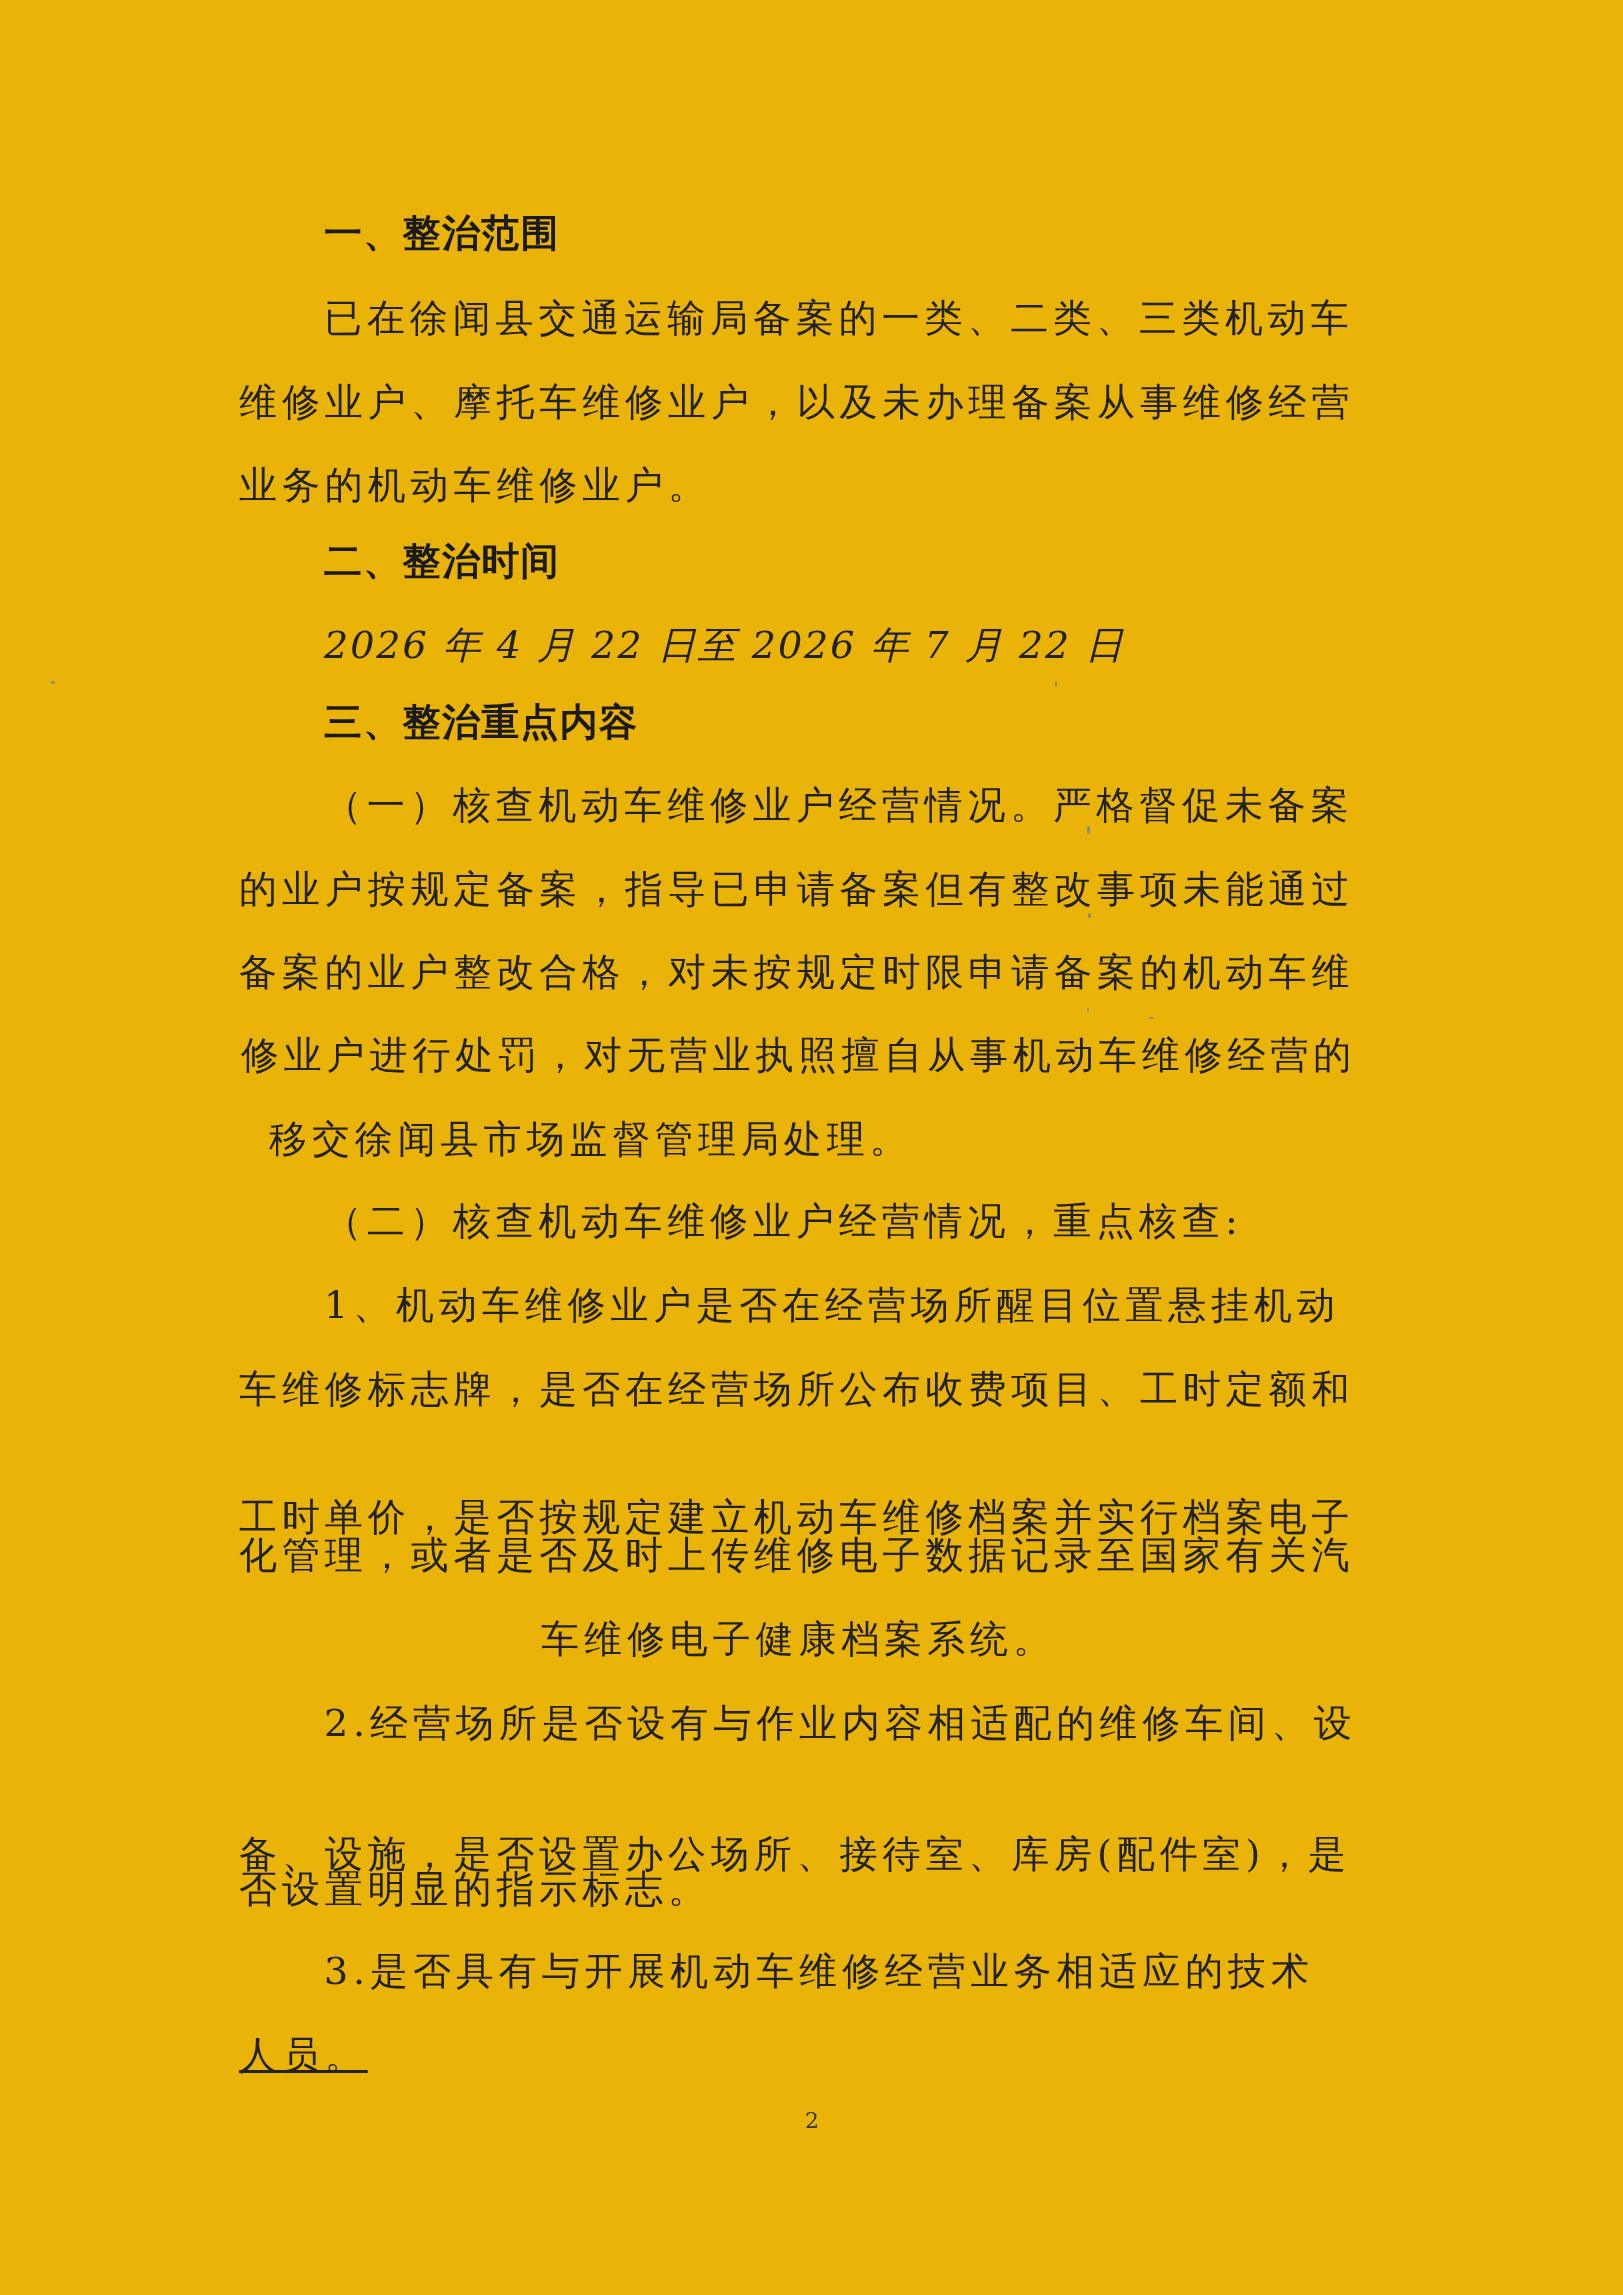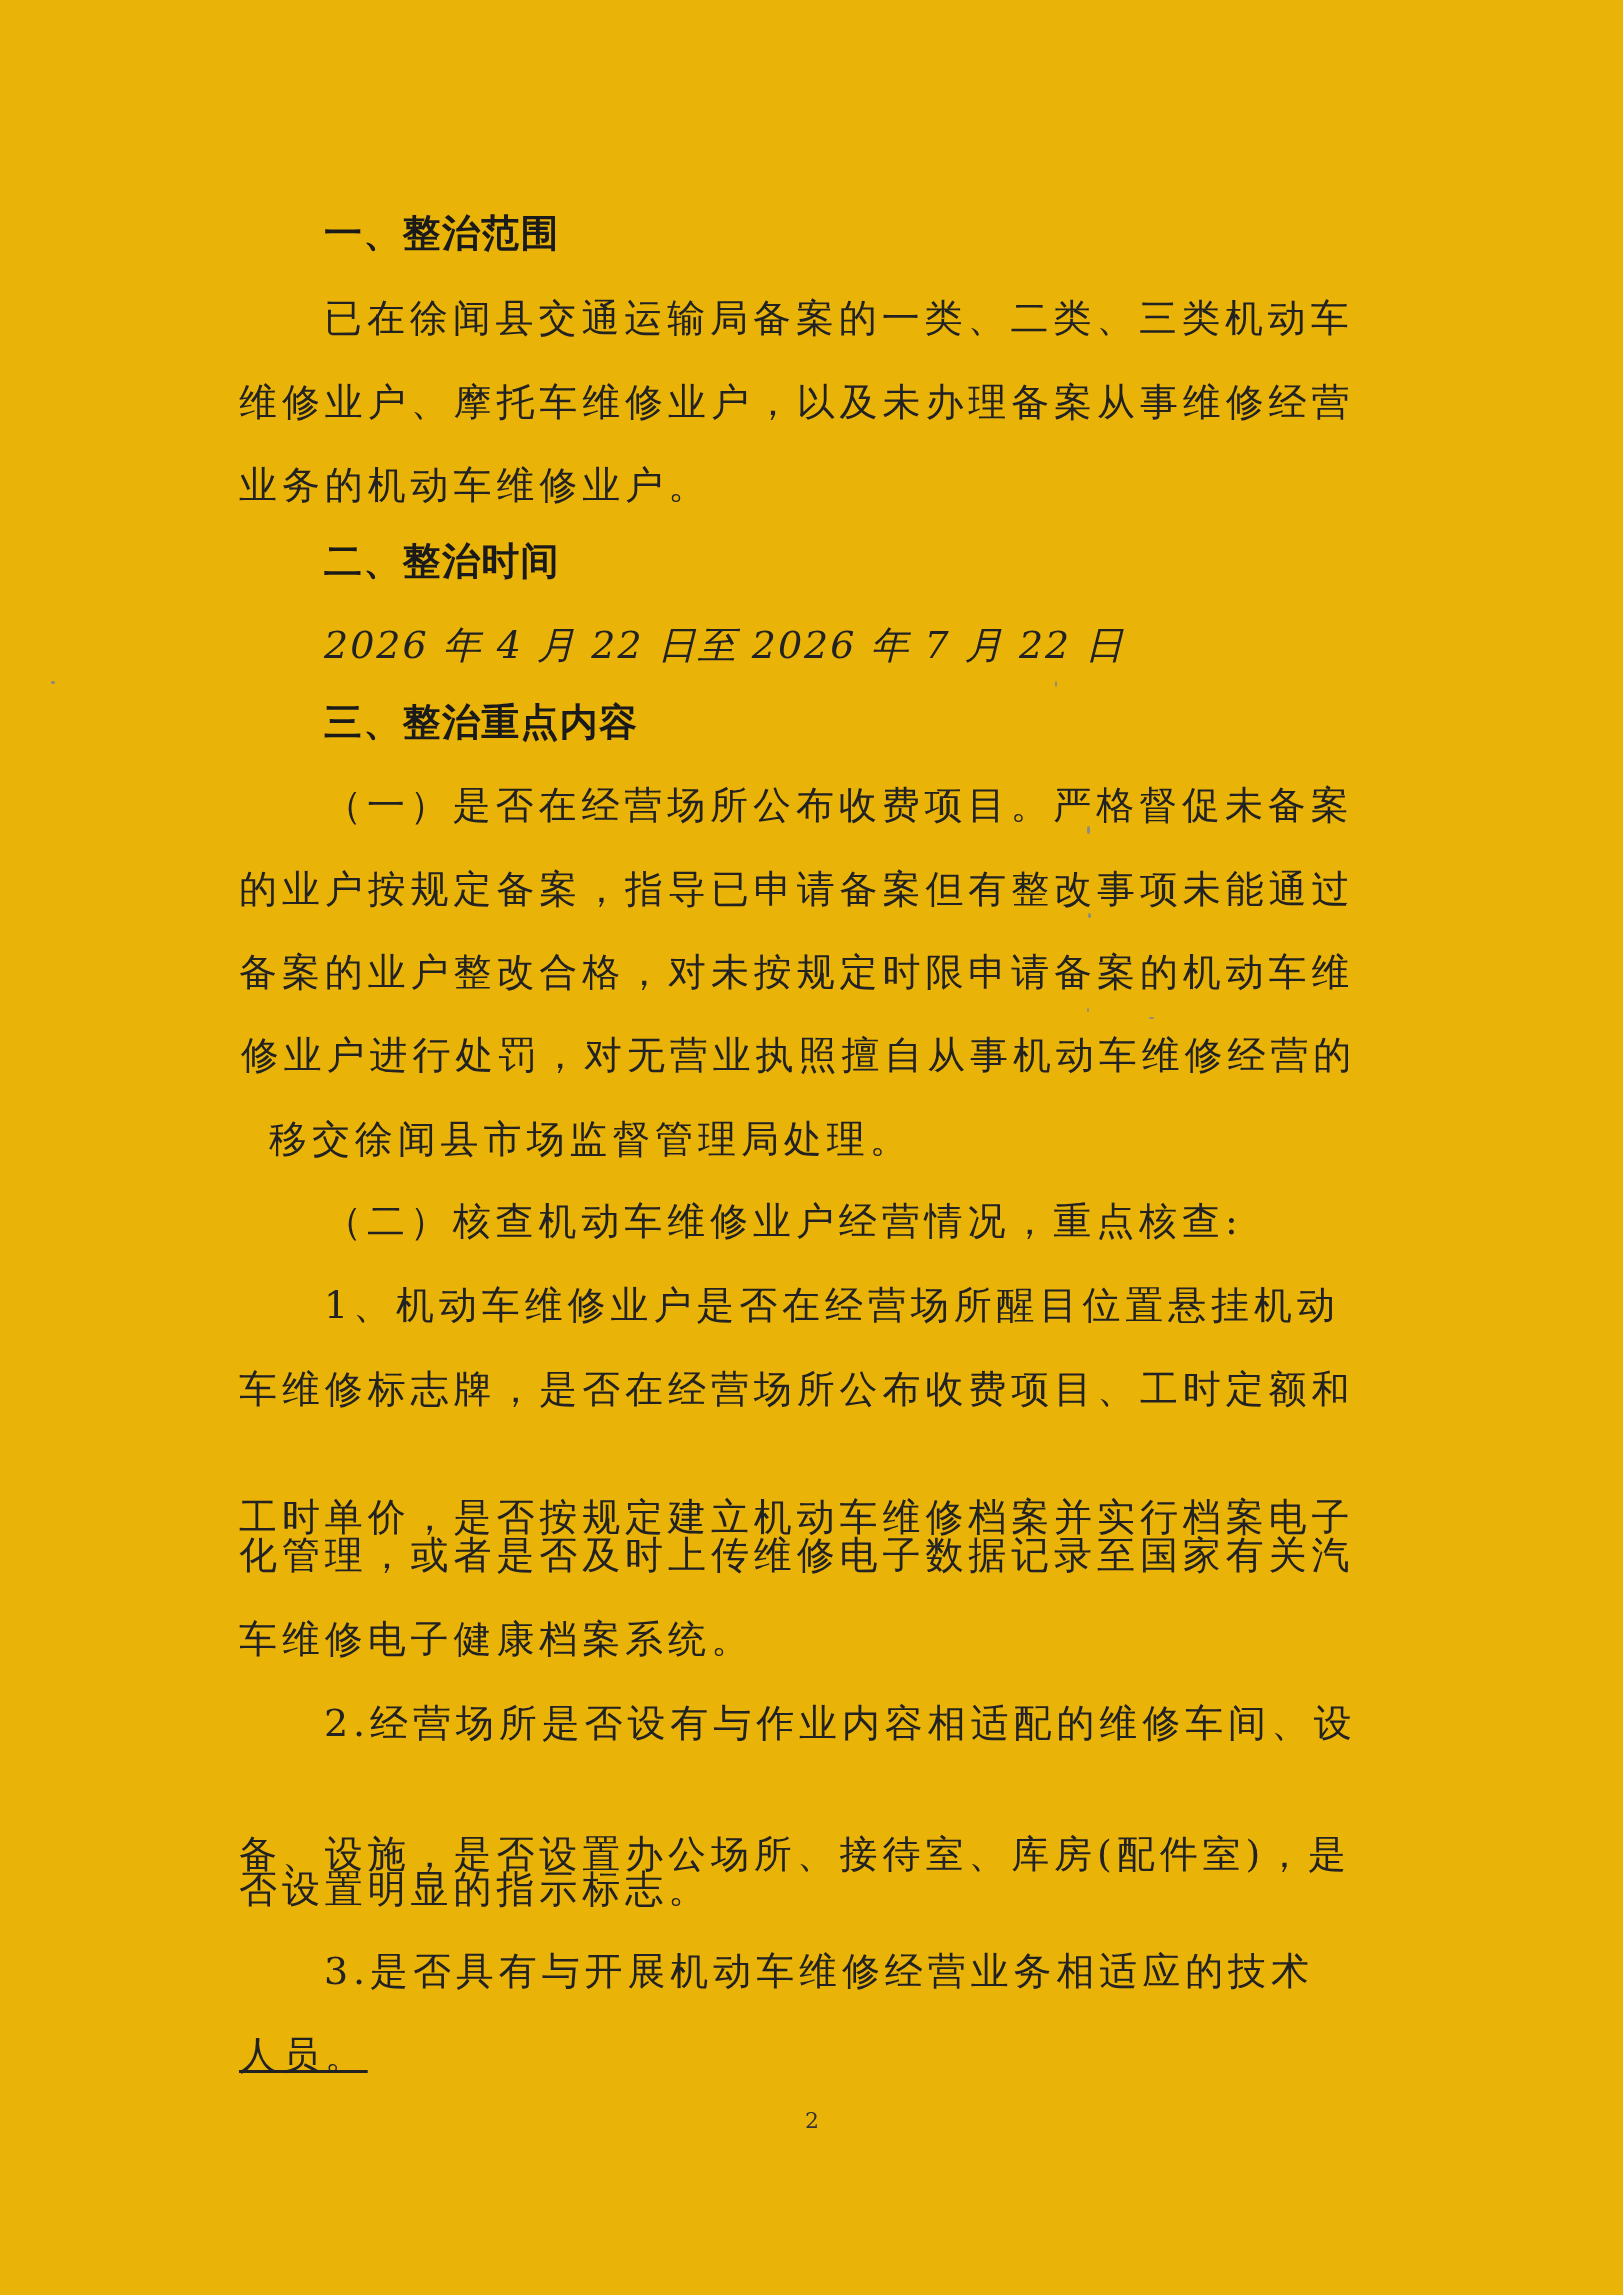--- a/index.html
+++ b/index.html
@@ -71,33 +71,33 @@
   <div class="line indent heading" style="top:207px;">一、整治范围</div>
   <div class="line indent" style="top:292px;">已在徐闻县交通运输局备案的一类、二类、三类机动车</div>
   <div class="line" style="top:376px;">维修业户、摩托车维修业户，以及未办理备案从事维修经营</div>
   <div class="line" style="top:459px;">业务的机动车维修业户。</div>
 
   <div class="line indent heading" style="top:535px;">二、整治时间</div>
   <div class="line indent num" style="top:619px;font-style:italic;">2026 年 4 月 22 日至 2026 年 7 月 22 日</div>
 
   <div class="line indent heading" style="top:696px;">三、整治重点内容</div>
 
-  <div class="line indent" style="top:779px;">（一）是否在经营场所公布收费项目。严格督促未备案</div>
+  <div class="line indent" style="top:779px;">（一）核查机动车维修业户经营情况。严格督促未备案</div>
   <div class="line" style="top:863px;">的业户按规定备案，指导已申请备案但有整改事项未能通过</div>
   <div class="line" style="top:946px;">备案的业户整改合格，对未按规定时限申请备案的机动车维</div>
   <div class="line" style="top:1029px;text-align:center;">修业户进行处罚，对无营业执照擅自从事机动车维修经营的</div>
   <div class="line" style="top:1113px;margin-left:30px;">移交徐闻县市场监督管理局处理。</div>
 
   <div class="line indent" style="top:1195px;">（二）核查机动车维修业户经营情况，重点核查:</div>
 
   <div class="line indent" style="top:1279px;">1、机动车维修业户是否在经营场所醒目位置悬挂机动</div>
   <div class="line" style="top:1363px;">车维修标志牌，是否在经营场所公布收费项目、工时定额和</div>
   <div class="line" style="top:1447px;margin-top:44px;">工时单价，是否按规定建立机动车维修档案并实行档案电子</div>
   <div class="line" style="top:1529px;">化管理，或者是否及时上传维修电子数据记录至国家有关汽</div>
-  <div class="line" style="top:1613px;">车维修电子健康档案系统。</div>
+  <div class="line" style="top:1613px;text-align:center;">车维修电子健康档案系统。</div>
 
   <div class="line indent" style="top:1697px;">2.经营场所是否设有与作业内容相适配的维修车间、设</div>
   <div class="line" style="top:1780px;margin-top:48px;">备、设施，是否设置办公场所、接待室、库房(配件室)，是</div>
   <div class="line" style="top:1863px;">否设置明显的指示标志。</div>
 
   <div class="line indent" style="top:1945px;">3.是否具有与开展机动车维修经营业务相适应的技术</div>
   <div class="line" style="top:2029px;text-decoration:underline;">人员。</div>
 
   <div class="page-number">2</div>
 

